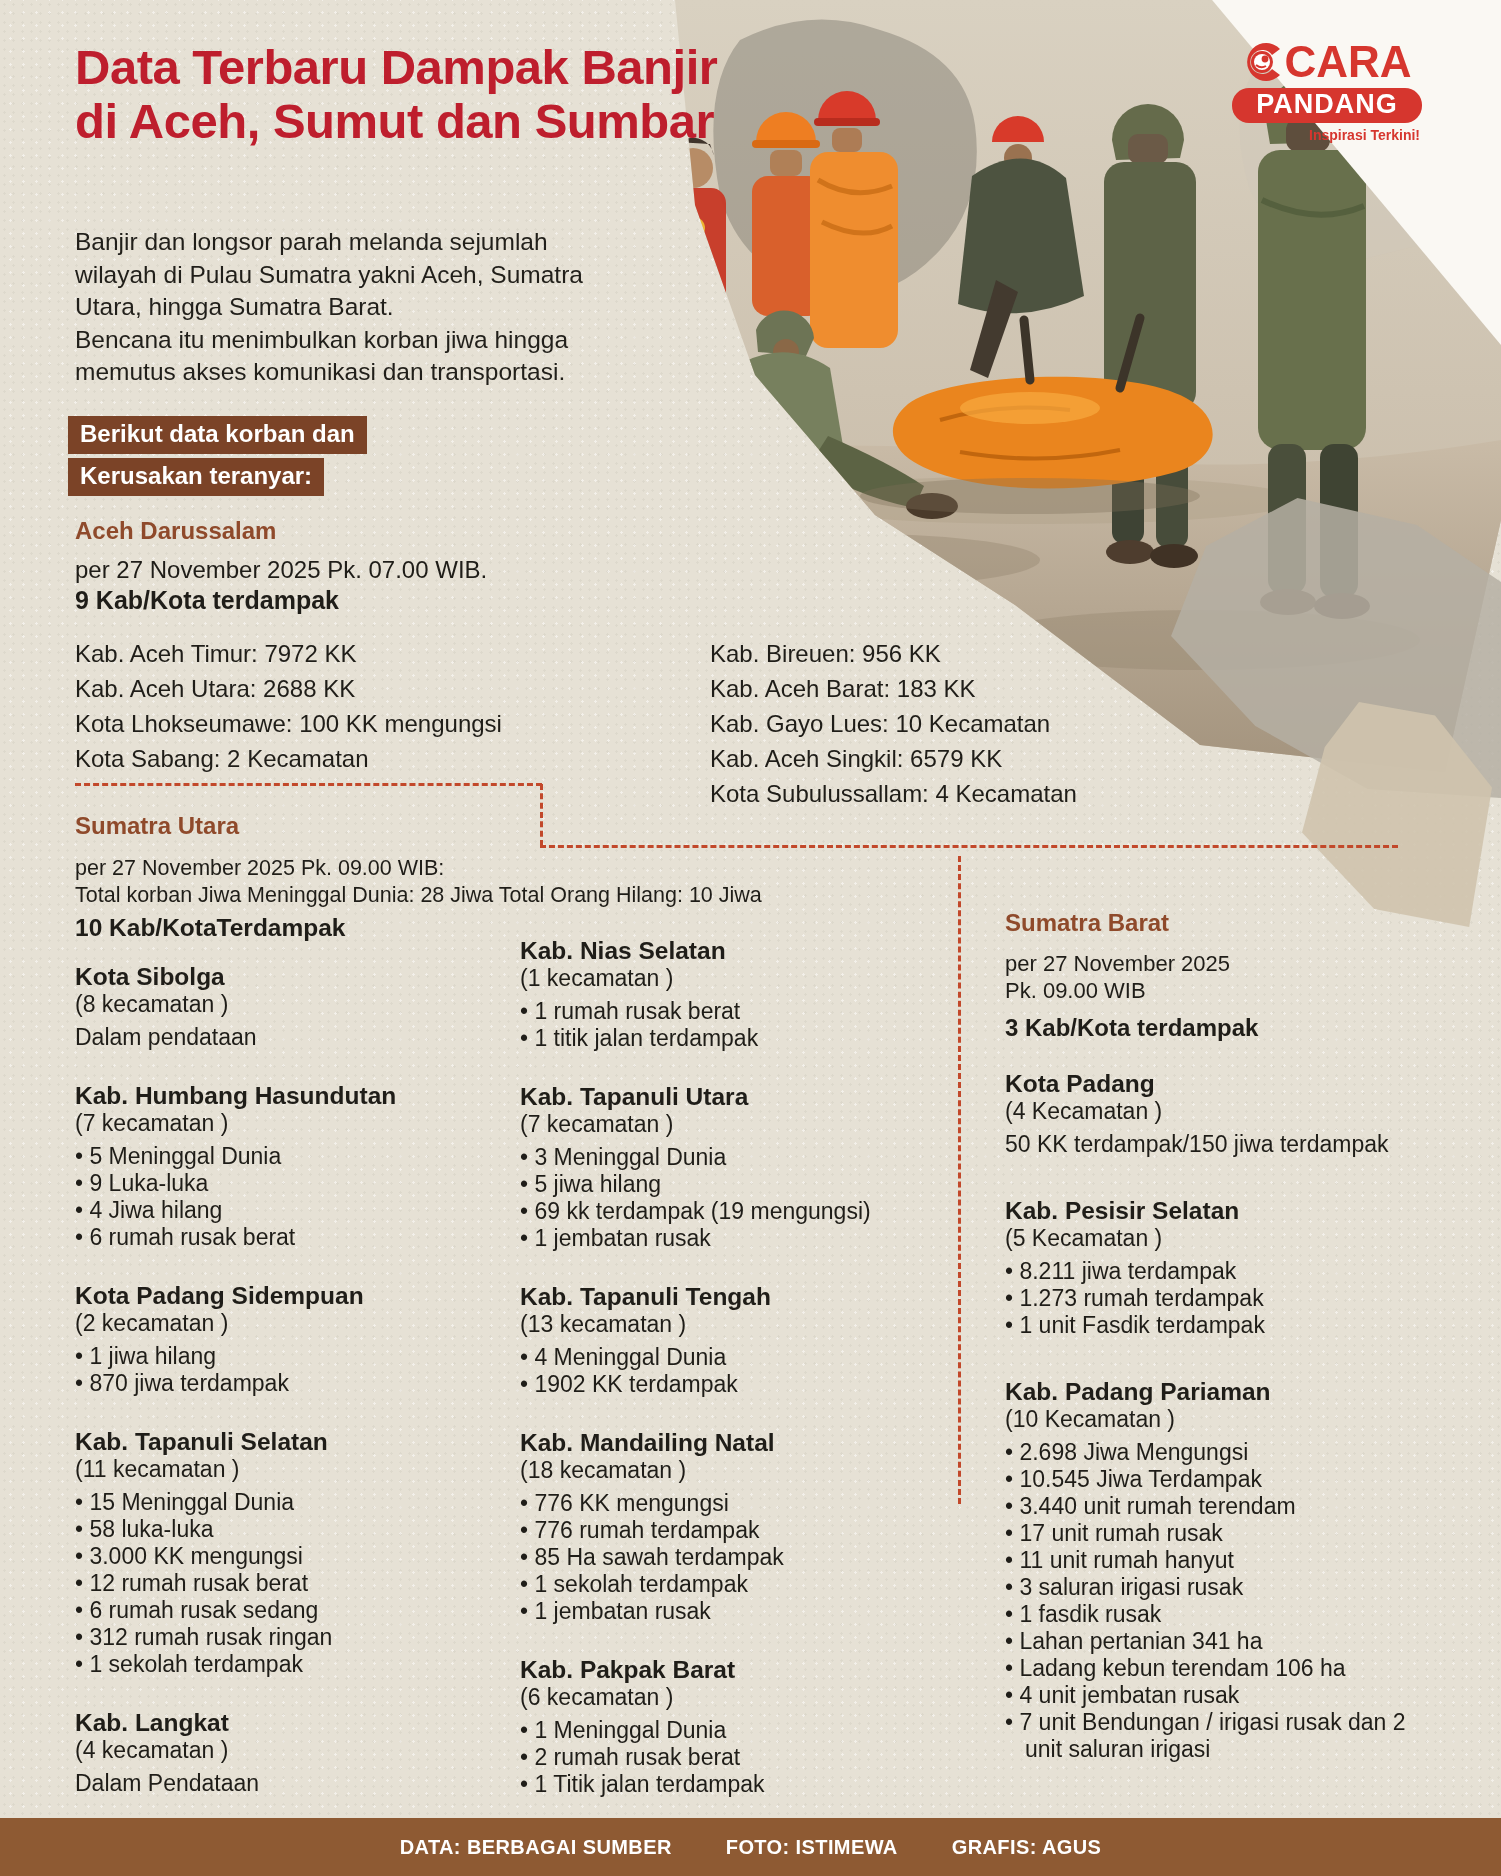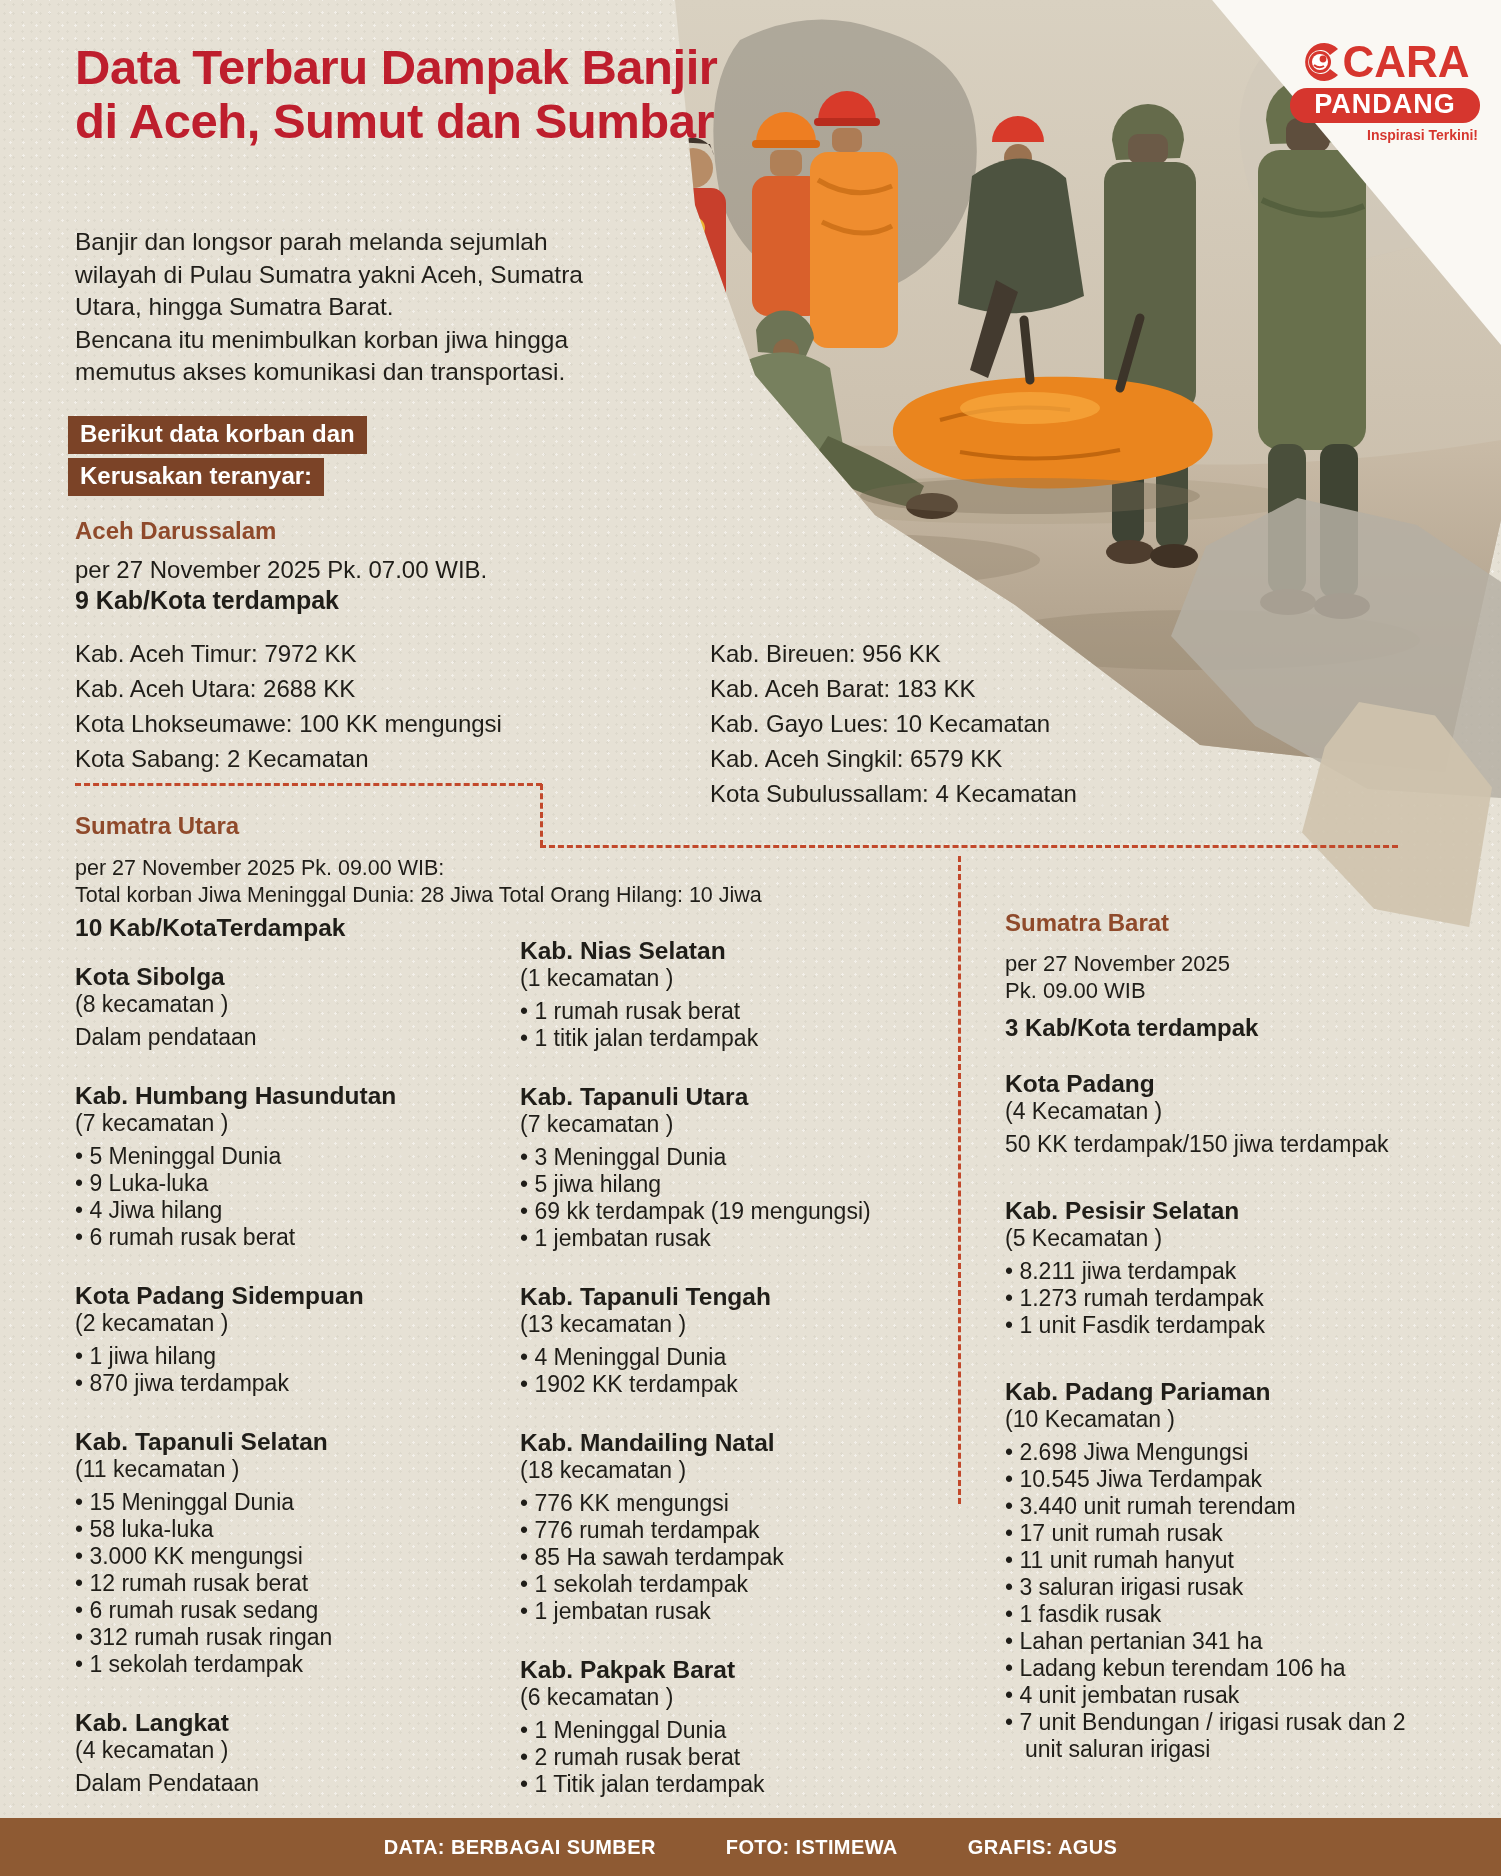--- a/index.html
+++ b/index.html
@@ -19,21 +19,21 @@
   .photo svg{width:100%;height:100%;display:block;}
   .map-blob1{position:absolute;left:1150px;top:498px;width:351px;height:300px;z-index:1;
     background:#b5afa3;opacity:.85;
     clip-path:polygon(42% 0,76% 9%,100% 28%,100% 100%,62% 97%,30% 76%,6% 46%,16% 16%);}
   .map-blob2{position:absolute;left:1302px;top:702px;width:190px;height:225px;z-index:1;
     background:#cfc3ad;opacity:.9;
     clip-path:polygon(30% 0,70% 6%,100% 38%,88% 100%,38% 92%,0 58%,12% 20%);}
   .white-wedge{position:absolute;left:1180px;top:0;width:321px;height:345px;z-index:2;
     background:#faf8f3;clip-path:polygon(10% 0,100% 0,100% 100%);}
   
-  .logo{position:absolute;left:1290px;top:40px;width:190px;z-index:3;text-align:center;}
+  .logo{position:absolute;left:1232px;top:40px;width:190px;z-index:3;text-align:center;}
   .logo-top{display:flex;align-items:center;justify-content:center;gap:2px;
     color:#d6362e;font-size:44px;font-weight:900;letter-spacing:0;line-height:44px;}
   .logo-eye{width:40px;height:40px;flex:0 0 auto;}
   .logo-band{margin-top:4px;background:#d6362e;color:#fff;border-radius:17px;
     font-size:27px;font-weight:900;letter-spacing:1px;padding:3px 8px 5px;line-height:27px;}
   .logo-tag{margin-top:4px;color:#d6362e;font-size:14px;font-weight:700;text-align:right;padding-right:2px;}
   
   .title{position:absolute;left:75px;top:40px;z-index:3;color:#be1e2d;
     font-size:49px;font-weight:800;line-height:54px;letter-spacing:-.5px;}
   .intro{position:absolute;left:75px;top:226px;z-index:3;font-size:24.5px;line-height:32.5px;color:#211f1a;}
@@ -70,21 +70,21 @@
   .g-name{font-size:24.5px;font-weight:700;line-height:29px;}
   .g-meta{font-size:23px;line-height:27px;}
   .g-body{margin-top:6px;}
   .g-line,.g-b{font-size:23px;line-height:27px;}
   .g-b{padding-left:20px;text-indent:-20px;}
   .sumbar-date{font-size:22px;line-height:27px;margin-top:7px;}
   .sumbar-impact{font-size:24px;font-weight:700;line-height:30px;margin-top:9px;}
   .col3 .groups{margin-top:26px;}
   
   .footer{position:absolute;left:0;bottom:0;width:1501px;height:58px;z-index:4;
-    background:#8e5a33;display:flex;align-items:center;justify-content:center;gap:70px;}
+    background:#8e5a33;display:flex;align-items:center;justify-content:center;gap:54px;}
   .credit{color:#fff;font-size:20px;font-weight:700;letter-spacing:.4px;}
 </style>
 </head>
 <body>
 
 <div class="texture"></div>
 
 <div class="photo">
   <svg viewBox="0 0 941 782" preserveAspectRatio="none">
     <defs>

